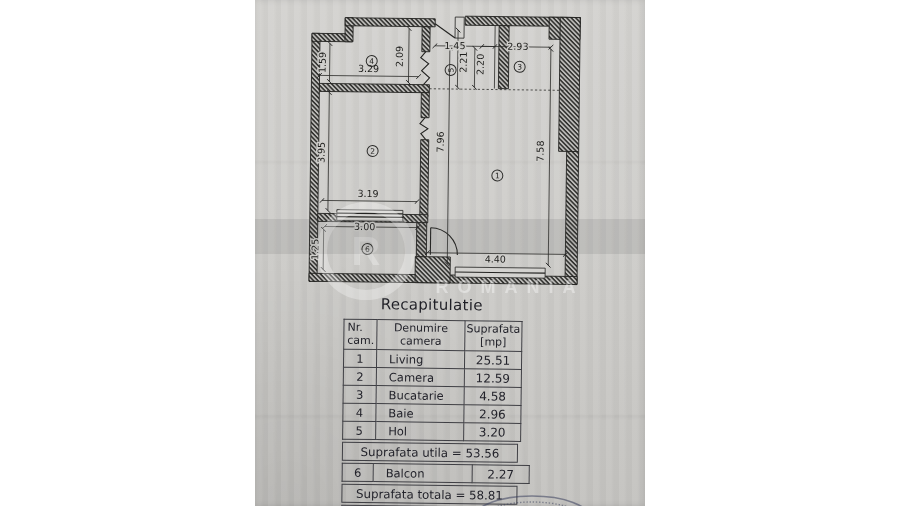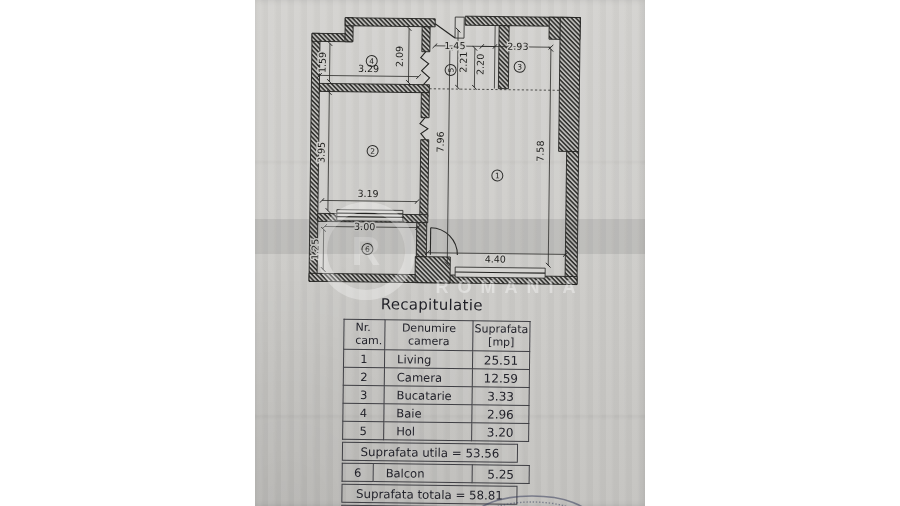--- a/index.html
+++ b/index.html
@@ -25,21 +25,21 @@
   .rtx{font-size:7.5px;fill:#1e1e1c;text-anchor:middle;}
   .rc{fill:none;stroke:#2b2b29;stroke-width:1;}
   .win{fill:#d3d2cf;stroke:#232321;stroke-width:.8;}
   
   #recap{position:absolute;left:90px;top:296px;width:176px;color:#23232b;}
   #recap-title{text-align:center;font-size:15px;letter-spacing:.3px;color:#1f1f26;margin:0 0 6px 0;}
   table.rt{border-collapse:collapse;width:173px;table-layout:fixed;}
   table.rt td,table.rt th{border:1.4px solid #3f3f44;font-weight:400;overflow:hidden;}
   table.rt{border:1.8px solid #3f3f44;}
   th.h{white-space:pre-line;font-size:11px;line-height:12.5px;padding:2px 1px;vertical-align:middle;}
-  th.h.nr{text-align:left;padding-left:11px;width:28px;}
+  th.h.nr{text-align:left;padding-left:3px;width:28px;}
   th.h.nm{width:85px;}
   th.h.ar{width:54px;border-radius:7px;}
   td.c-nr{width:28px;text-align:center;font-size:11.5px;height:15px;line-height:14px;}
   td.c-nm{width:85px;text-align:left;padding-left:12px;font-size:11.5px;}
   td.c-ar{width:54px;text-align:center;font-size:12px;}
   .sum{border:1.6px solid #3f3f44;margin-top:2px;height:17px;display:flex;align-items:center;
        justify-content:center;font-size:11.8px;}
   
   .wm{position:absolute;pointer-events:none;font-family:"Liberation Sans",sans-serif;}
   #wm-band{left:0;top:219px;width:100%;height:35px;background:rgba(78,78,76,.12);}
@@ -190,21 +190,21 @@
             <td class="c-ar">25.51</td>
           </tr>
           <tr>
             <td class="c-nr">2</td>
             <td class="c-nm">Camera</td>
             <td class="c-ar">12.59</td>
           </tr>
           <tr>
             <td class="c-nr">3</td>
             <td class="c-nm">Bucatarie</td>
-            <td class="c-ar">3.33</td>
+            <td class="c-ar">4.58</td>
           </tr>
           <tr>
             <td class="c-nr">4</td>
             <td class="c-nm">Baie</td>
             <td class="c-ar">2.96</td>
           </tr>
           <tr>
             <td class="c-nr">5</td>
             <td class="c-nm">Hol</td>
             <td class="c-ar">3.20</td>
@@ -212,21 +212,21 @@
         </tbody>
           </table>
 
         <div class="sum">Suprafata utila = 53.56</div>
 
         <table class="rt" style="margin-top:2px;">
           <tbody>
               <tr>
             <td class="c-nr">6</td>
             <td class="c-nm">Balcon</td>
-            <td class="c-ar">5.25</td>
+            <td class="c-ar">2.27</td>
           </tr>
         </tbody>
           </table>
 
         <div class="sum">Suprafata totala = 58.81</div>
         <div class="sum">Suprafata constr = 69.98</div>
       </div>
     </div>
 
     <div class="wm" id="wm-circle">

